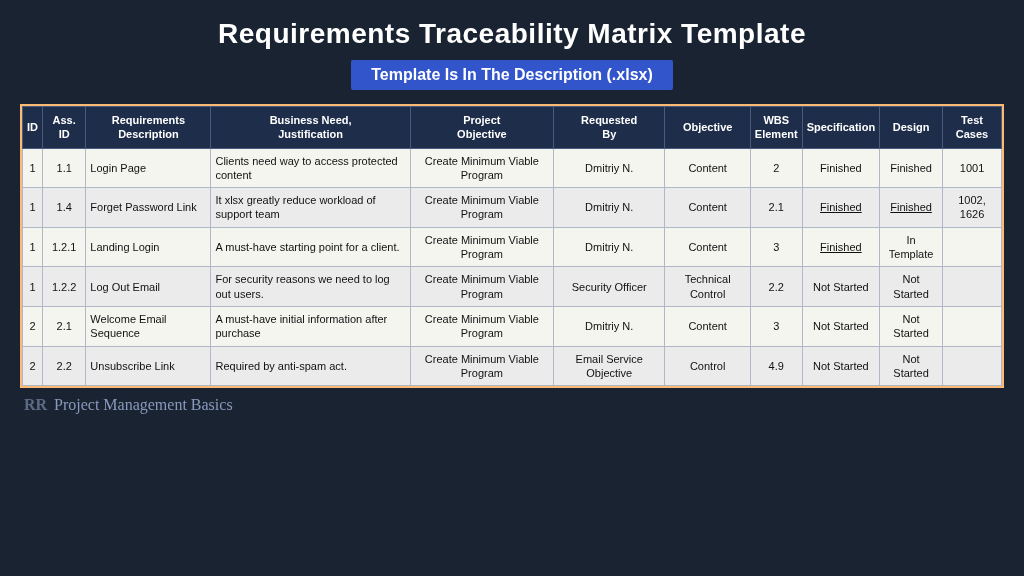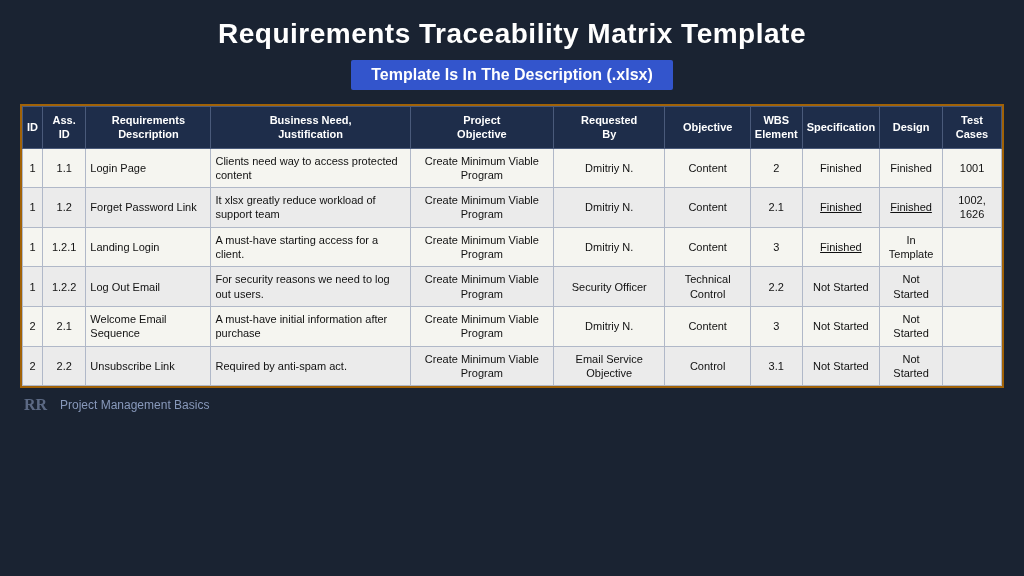--- a/index.html
+++ b/index.html
@@ -27,21 +27,21 @@
       color: #ffffff;
       font-size: 16px;
       font-weight: 700;
       padding: 6px 20px;
       border-radius: 2px;
       margin-bottom: 14px;
       text-align: center;
     }
     .table-wrapper {
       width: 100%;
-      border: 2px solid #a16207;
+      border: 2px solid #fdba74;
     }
     table {
       width: 100%;
       border-collapse: collapse;
       font-size: 11px;
     }
     thead tr {
       background-color: #1e2d4a;
     }
     thead th {
@@ -76,25 +76,25 @@
     .footer {
       width: 100%;
       display: flex;
       align-items: center;
       margin-top: 6px;
       padding-left: 4px;
     }
     .footer-logo {
       display: flex;
       align-items: center;
-      gap: 6px;
     }
     .footer-text {
       color: #8899bb;
-      font-size: 12px;
+      font-size: 16px;
+      font-family: Liberation Serif, serif;
     }
     .logo-svg {
       opacity: 0.6;
     }
   </style>
 </head>
 <body>
 
 <h1 class="main-title">Requirements Traceability Matrix Template</h1>
 <div class="subtitle-box">Template Is In The Description (.xlsx)</div>
@@ -125,36 +125,36 @@
           <td>Create Minimum Viable Program</td>
           <td>Dmitriy N.</td>
           <td>Content</td>
           <td>2</td>
           <td>Finished</td>
           <td>Finished</td>
           <td>1001</td>
         </tr>
         <tr>
           <td>1</td>
-          <td>1.2</td>
+          <td>1.4</td>
           <td class="left-align">Forget Password Link</td>
           <td class="left-align">It xlsx greatly reduce workload of support team</td>
           <td>Create Minimum Viable Program</td>
           <td>Dmitriy N.</td>
           <td>Content</td>
           <td>2.1</td>
           <td><span class="underline">Finished</span></td>
           <td><span class="underline">Finished</span></td>
           <td>1002, 1626</td>
         </tr>
         <tr>
           <td>1</td>
           <td>1.2.1</td>
           <td class="left-align">Landing Login</td>
-          <td class="left-align">A must-have starting access for a client.</td>
+          <td class="left-align">A must-have starting point for a client.</td>
           <td>Create Minimum Viable Program</td>
           <td>Dmitriy N.</td>
           <td>Content</td>
           <td>3</td>
           <td><span class="underline">Finished</span></td>
           <td>In Template</td>
           <td></td>
         </tr>
         <tr>
           <td>1</td>
@@ -183,21 +183,21 @@
           <td></td>
         </tr>
         <tr>
           <td>2</td>
           <td>2.2</td>
           <td class="left-align">Unsubscribe Link</td>
           <td class="left-align">Required by anti-spam act.</td>
           <td>Create Minimum Viable Program</td>
           <td>Email Service Objective</td>
           <td>Control</td>
-          <td>3.1</td>
+          <td>4.9</td>
           <td>Not Started</td>
           <td>Not Started</td>
           <td></td>
         </tr>
       </tbody>
   </table>
 </div>
 
 <div class="footer">
   <div class="footer-logo">

